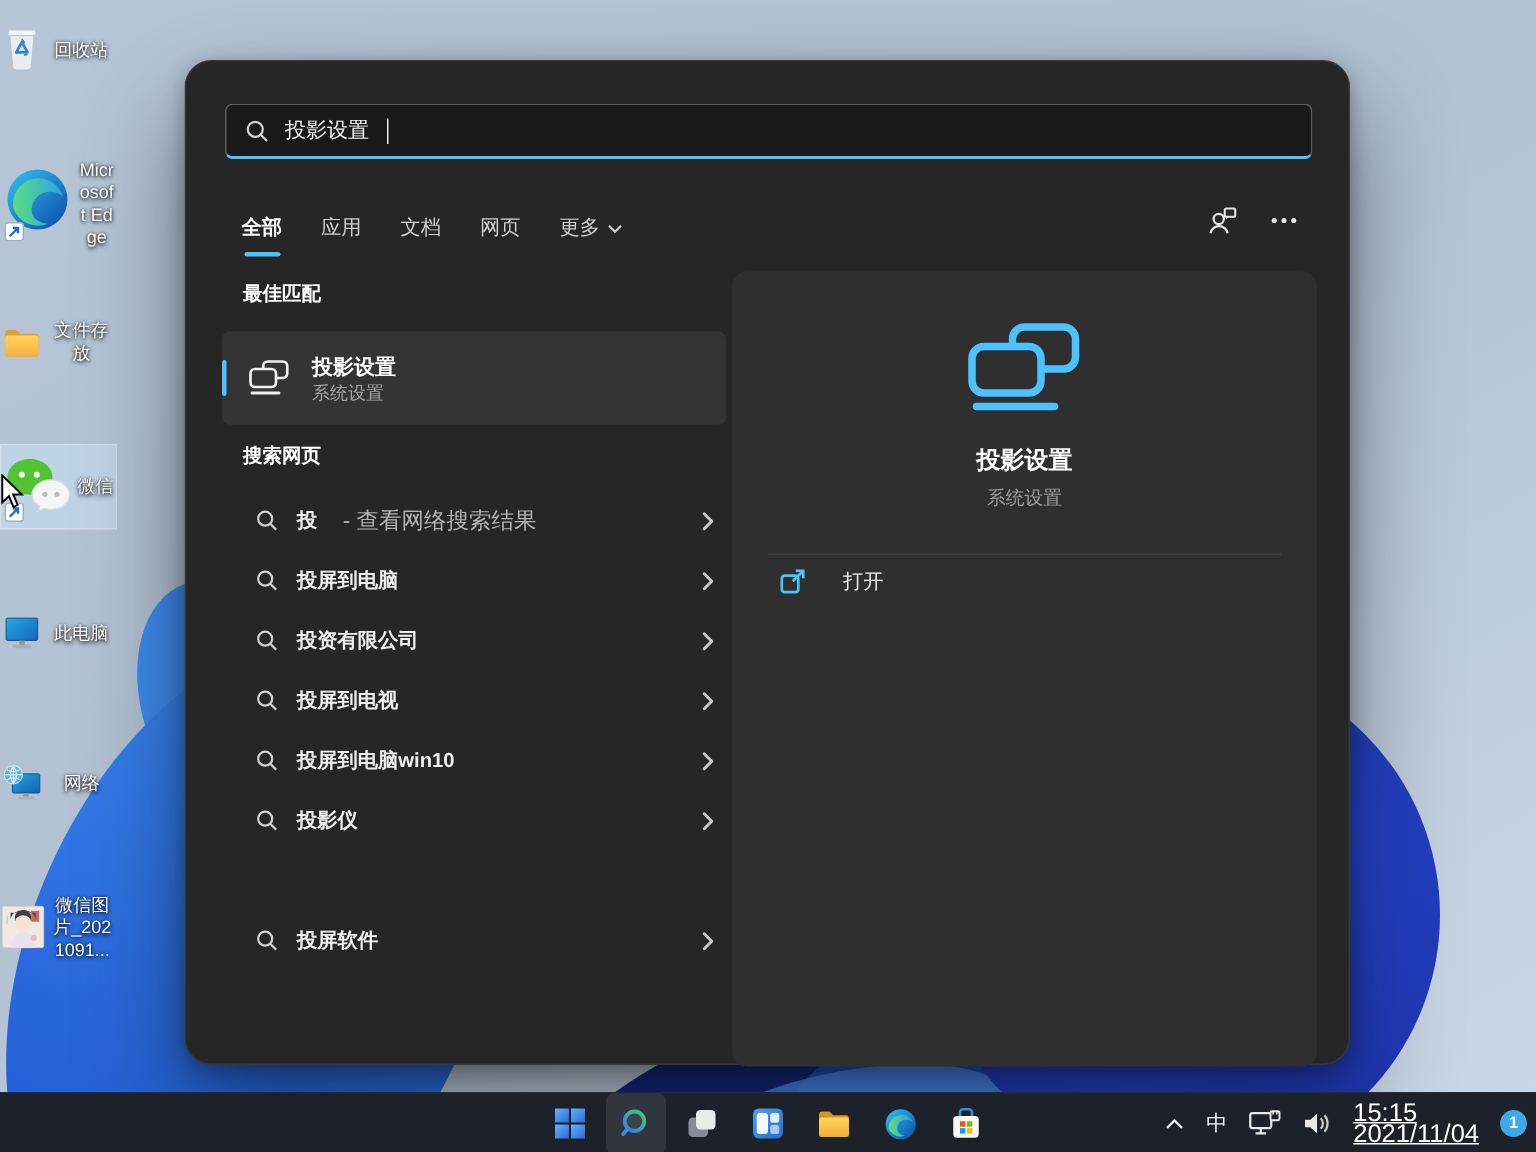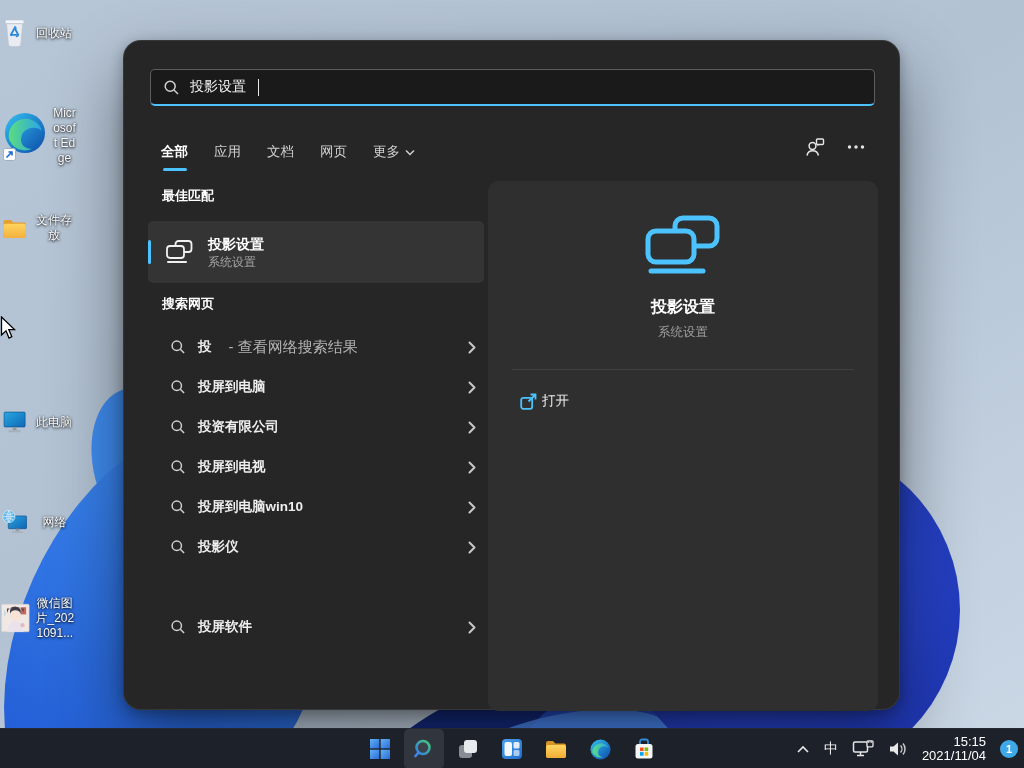--- a/index.html
+++ b/index.html
@@ -42,33 +42,33 @@
     padding:0 12px 0 23px; gap:13px; border-radius:4px; }
   .row .rtext { font-size:13.5px; font-weight:700; color:#eee; }
   .row .rsuffix { font-size:15px; font-weight:400; color:#b4b4b4; margin-left:4px; }
   .row .chev { margin-left:auto; display:flex; }
 
   .card { position:absolute; left:364px; top:140px; width:390px; height:530px; background:#2f2f2f; border-radius:10px; }
   .card .glyph { position:absolute; top:34px; left:0; right:0; display:flex; justify-content:center; }
   .card .ctitle { position:absolute; top:116px; width:100%; text-align:center; font-size:16px; font-weight:700; color:#fff; }
   .card .csub { position:absolute; top:143px; width:100%; text-align:center; font-size:12.5px; color:#9f9f9f; }
   .card .divider { position:absolute; top:188px; left:24px; right:24px; height:1px; background:#404040; }
-  .open-row { position:absolute; top:198px; left:12px; right:12px; height:44px; display:flex; align-items:center;
-    padding-left:20px; gap:5px; border-radius:4px; }
+  .open-row { position:absolute; top:198px; left:12px; right:12px; height:44px; display:flex; 
+    padding-left:20px; gap:25px; border-radius:4px; }
   .open-row .otext { font-size:13.5px; color:#eee; }
 
   
   .taskbar { position:absolute; left:0; right:0; bottom:0; height:40px; background:#1d212a;
     border-top:1px solid rgba(255,255,255,.04); }
   .tb-center { position:absolute; left:50%; top:0; transform:translateX(-50%); height:40px; display:flex; gap:4px; align-items:center; }
   .tb-btn { width:40px; height:40px; display:flex; align-items:center; justify-content:center; border-radius:5px; }
   .tb-btn.active { background:rgba(255,255,255,.09); }
   .tray { position:absolute; right:6px; top:0; height:40px; display:flex; align-items:center; gap:14px; }
   .tray .ime { color:#f0f0f0; font-size:14px; }
-  .clock { text-align:right; color:#fff; font-size:13px; line-height:14px; }
+  .clock { color:#fff; font-size:17px; line-height:14px;text-decoration:underline; }
   .nbadge { width:18px; height:18px; border-radius:50%; background:#3fa9e8; color:#fff; font-size:11px; font-weight:700;
     display:flex; align-items:center; justify-content:center; }
   .cursor { position:absolute; left:0; top:316px; }
 </style>
 </head>
 <body>
 
 <div class="desktop">
 
   <svg class="bloom" width="1024" height="768" viewBox="0 0 1024 768">
@@ -132,20 +132,37 @@
           <stop offset="0" stop-color="#ffd45e"></stop>
             <stop offset="1" stop-color="#f3b13f"></stop>
         </linearGradient>
       </defs>
       <path d="M4 12 a3 3 0 0 1 3 -3 h9 l4 4 h17 a3 3 0 0 1 3 3 v19 a3 3 0 0 1 -3 3 h-30 a3 3 0 0 1 -3 -3 z" fill="#e3a031"></path>
       <rect x="4" y="15" width="36" height="23" rx="3" fill="url(#fg1)"></rect>
     </svg>
     <div class="dlabel">文件存放</div>
   </div>
 
+  <div class="dicon selected" style="top:297px">
+    <div style="position:relative;width:46px;height:48px">
+      <svg width="46" height="48" viewBox="0 0 46 48">
+        <path d="M19 6 c-8.3 0 -15 5.4 -15 12 c0 3.8 2.1 7.1 5.3 9.3 l-1.3 4.2 l4.8 -2.5 c1.9 .5 3.9 .8 6.2 .8 c8.3 0 15 -5.3 15 -11.8 C34 11.4 27.3 6 19 6 z" fill="#52c332"></path>
+        <circle cx="13.5" cy="16.5" r="2" fill="#fff"></circle>
+          <circle cx="23.5" cy="16.5" r="2" fill="#fff"></circle>
+        <path d="M33 20 c7 0 12.5 4.4 12.5 9.8 c0 5.4 -5.5 9.8 -12.5 9.8 c-1.7 0 -3.3 -.2 -4.8 -.7 l-4 2.1 l1.1 -3.5 c-3 -1.8 -4.8 -4.6 -4.8 -7.7 C20.5 24.4 26 20 33 20 z" fill="#f4f5f7" stroke="#d8dade"></path>
+        <circle cx="28.8" cy="29.5" r="1.7" fill="#b9bec4"></circle>
+          <circle cx="37" cy="29.5" r="1.7" fill="#b9bec4"></circle>
+      </svg>
+      <svg class="badge-shortcut" width="13" height="13" viewBox="0 0 13 13">
+        <rect x="0.5" y="0.5" width="12" height="12" rx="2" fill="#fff" stroke="#9fb0c0"></rect>
+        <path d="M3.5 9.5 L9 4 M5.5 4 H9 V7.5" stroke="#1b6ad8" stroke-width="1.6" fill="none"></path>
+      </svg>
+    </div>
+    <div class="dlabel">微信</div>
+  </div>
 
   <div class="dicon" style="top:400px">
     <svg width="44" height="44" viewBox="0 0 44 44">
       <defs>
         <linearGradient id="mg1" x1="0" y1="0" x2="1" y2="1">
           <stop offset="0" stop-color="#29a8e0"></stop>
             <stop offset="1" stop-color="#0f68b8"></stop>
         </linearGradient>
       </defs>
       <rect x="5" y="6" width="34" height="24" rx="1.5" fill="url(#mg1)" stroke="#0b4a86"></rect>

